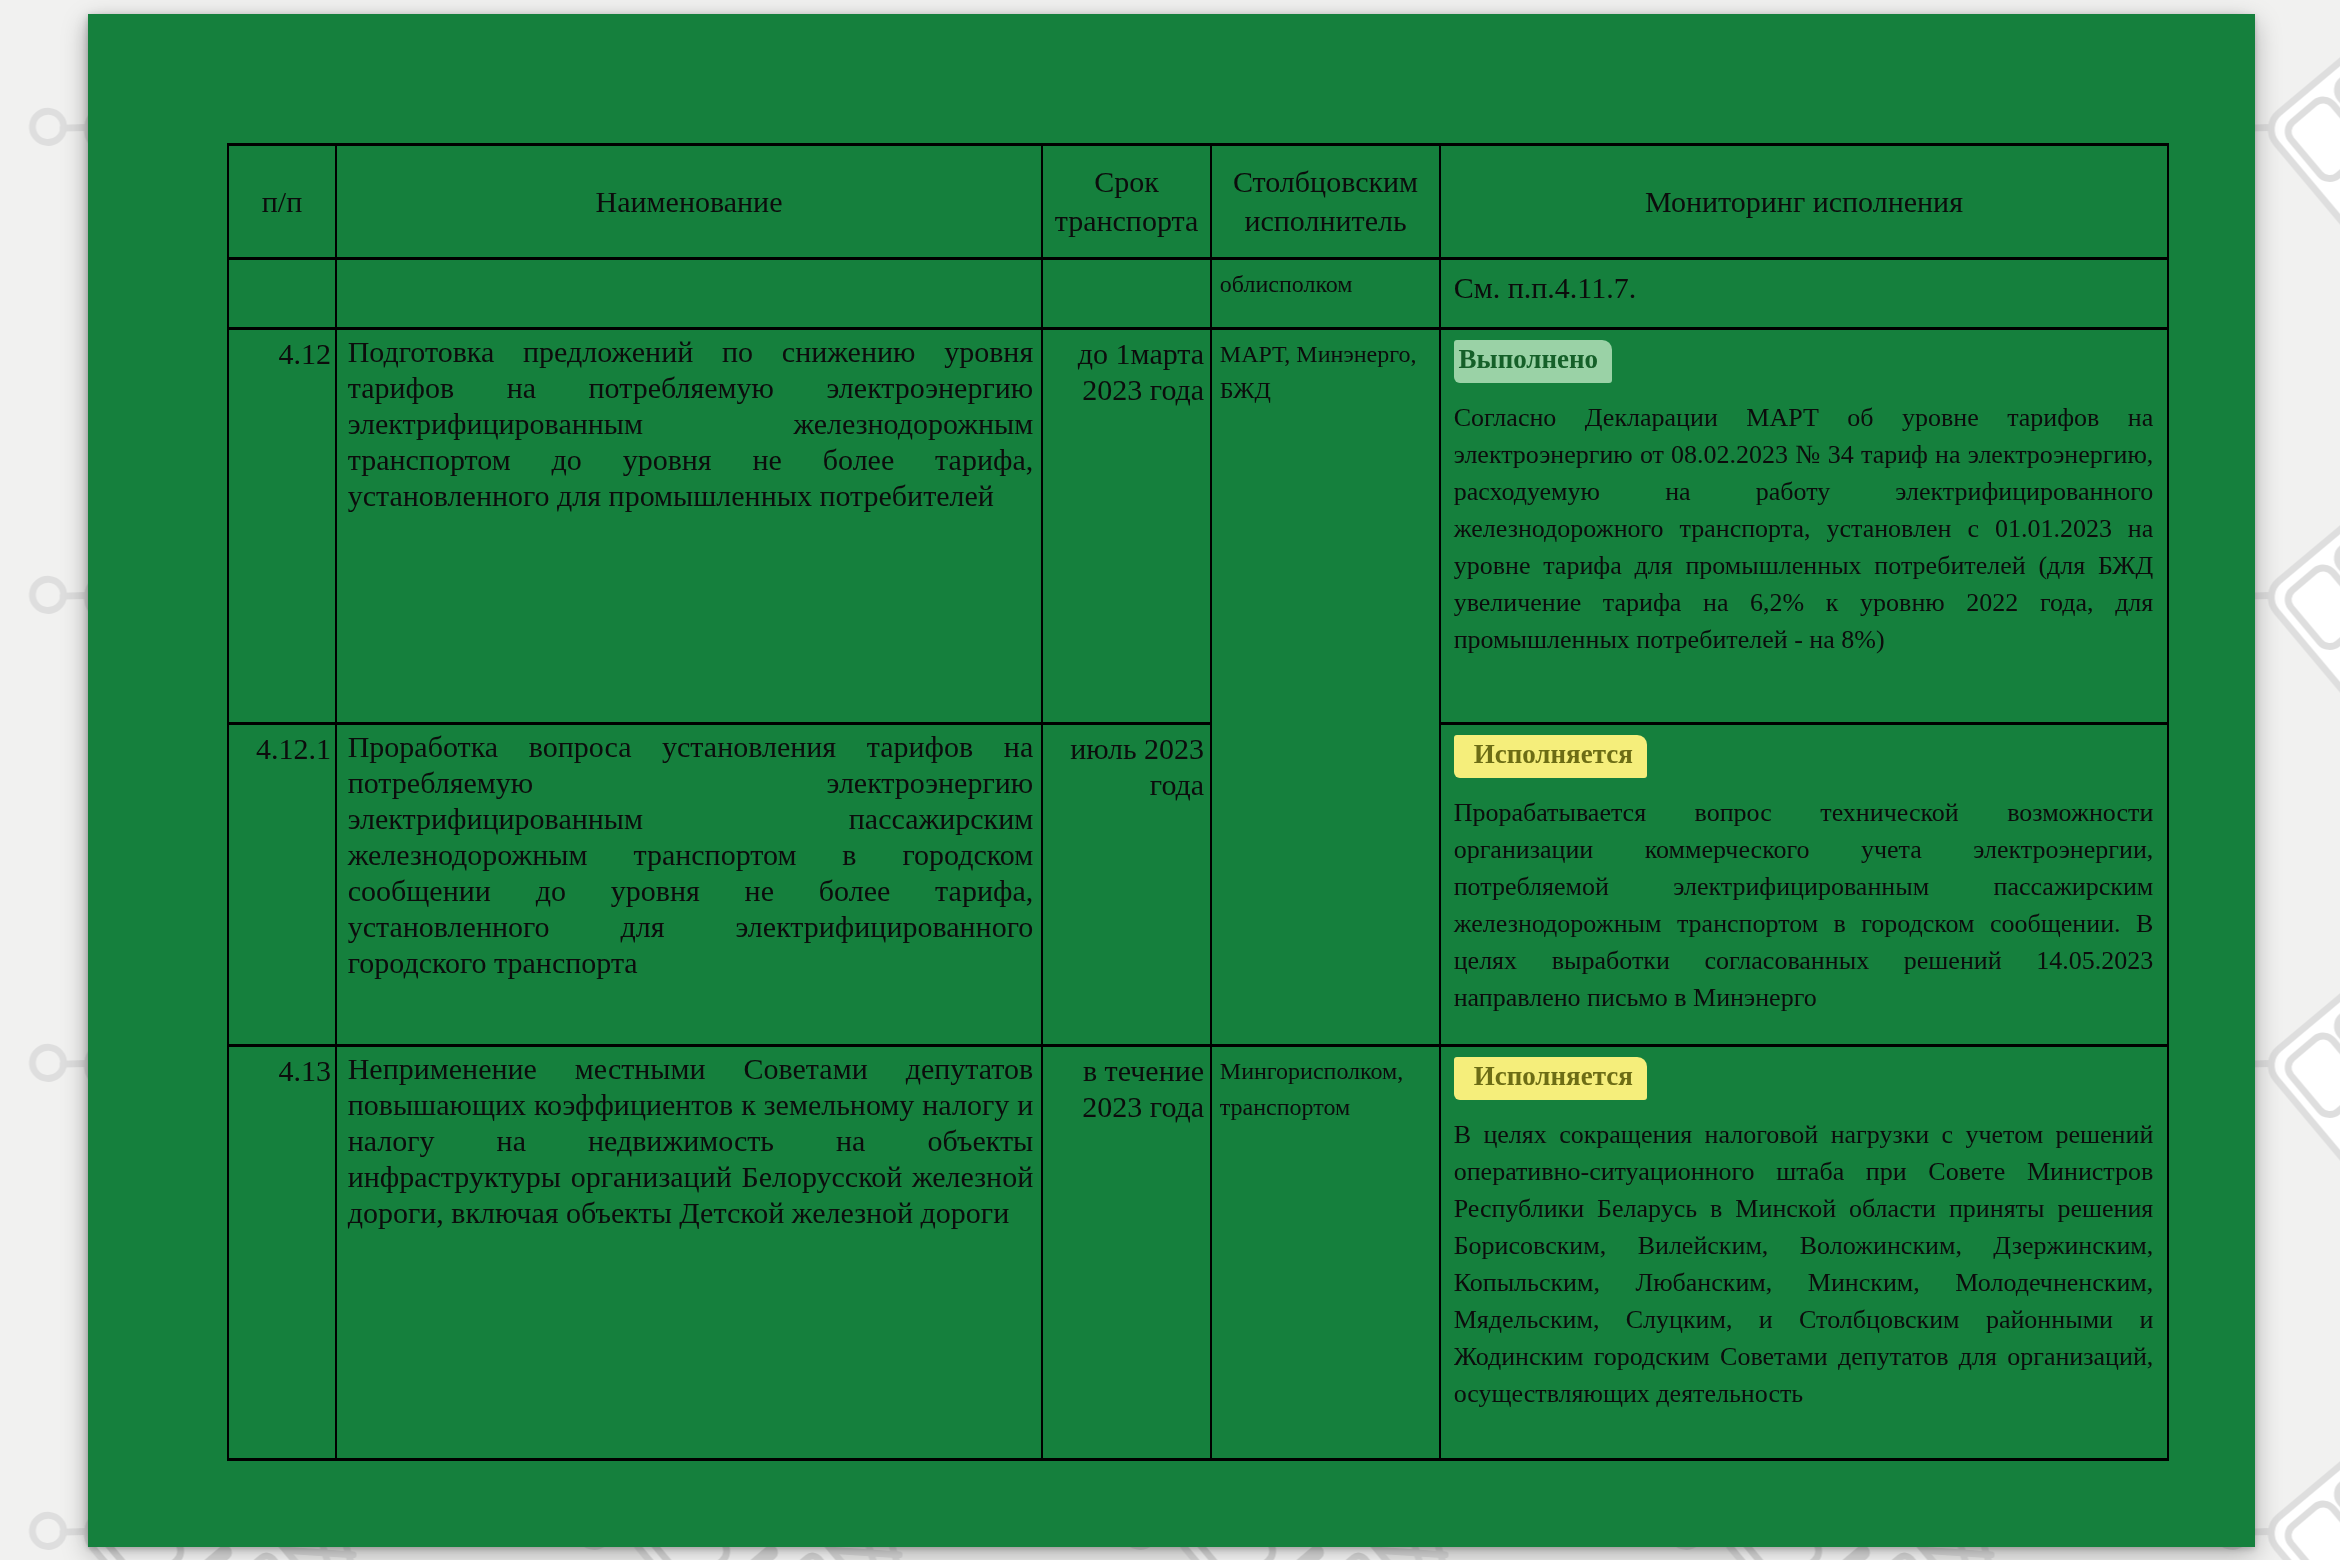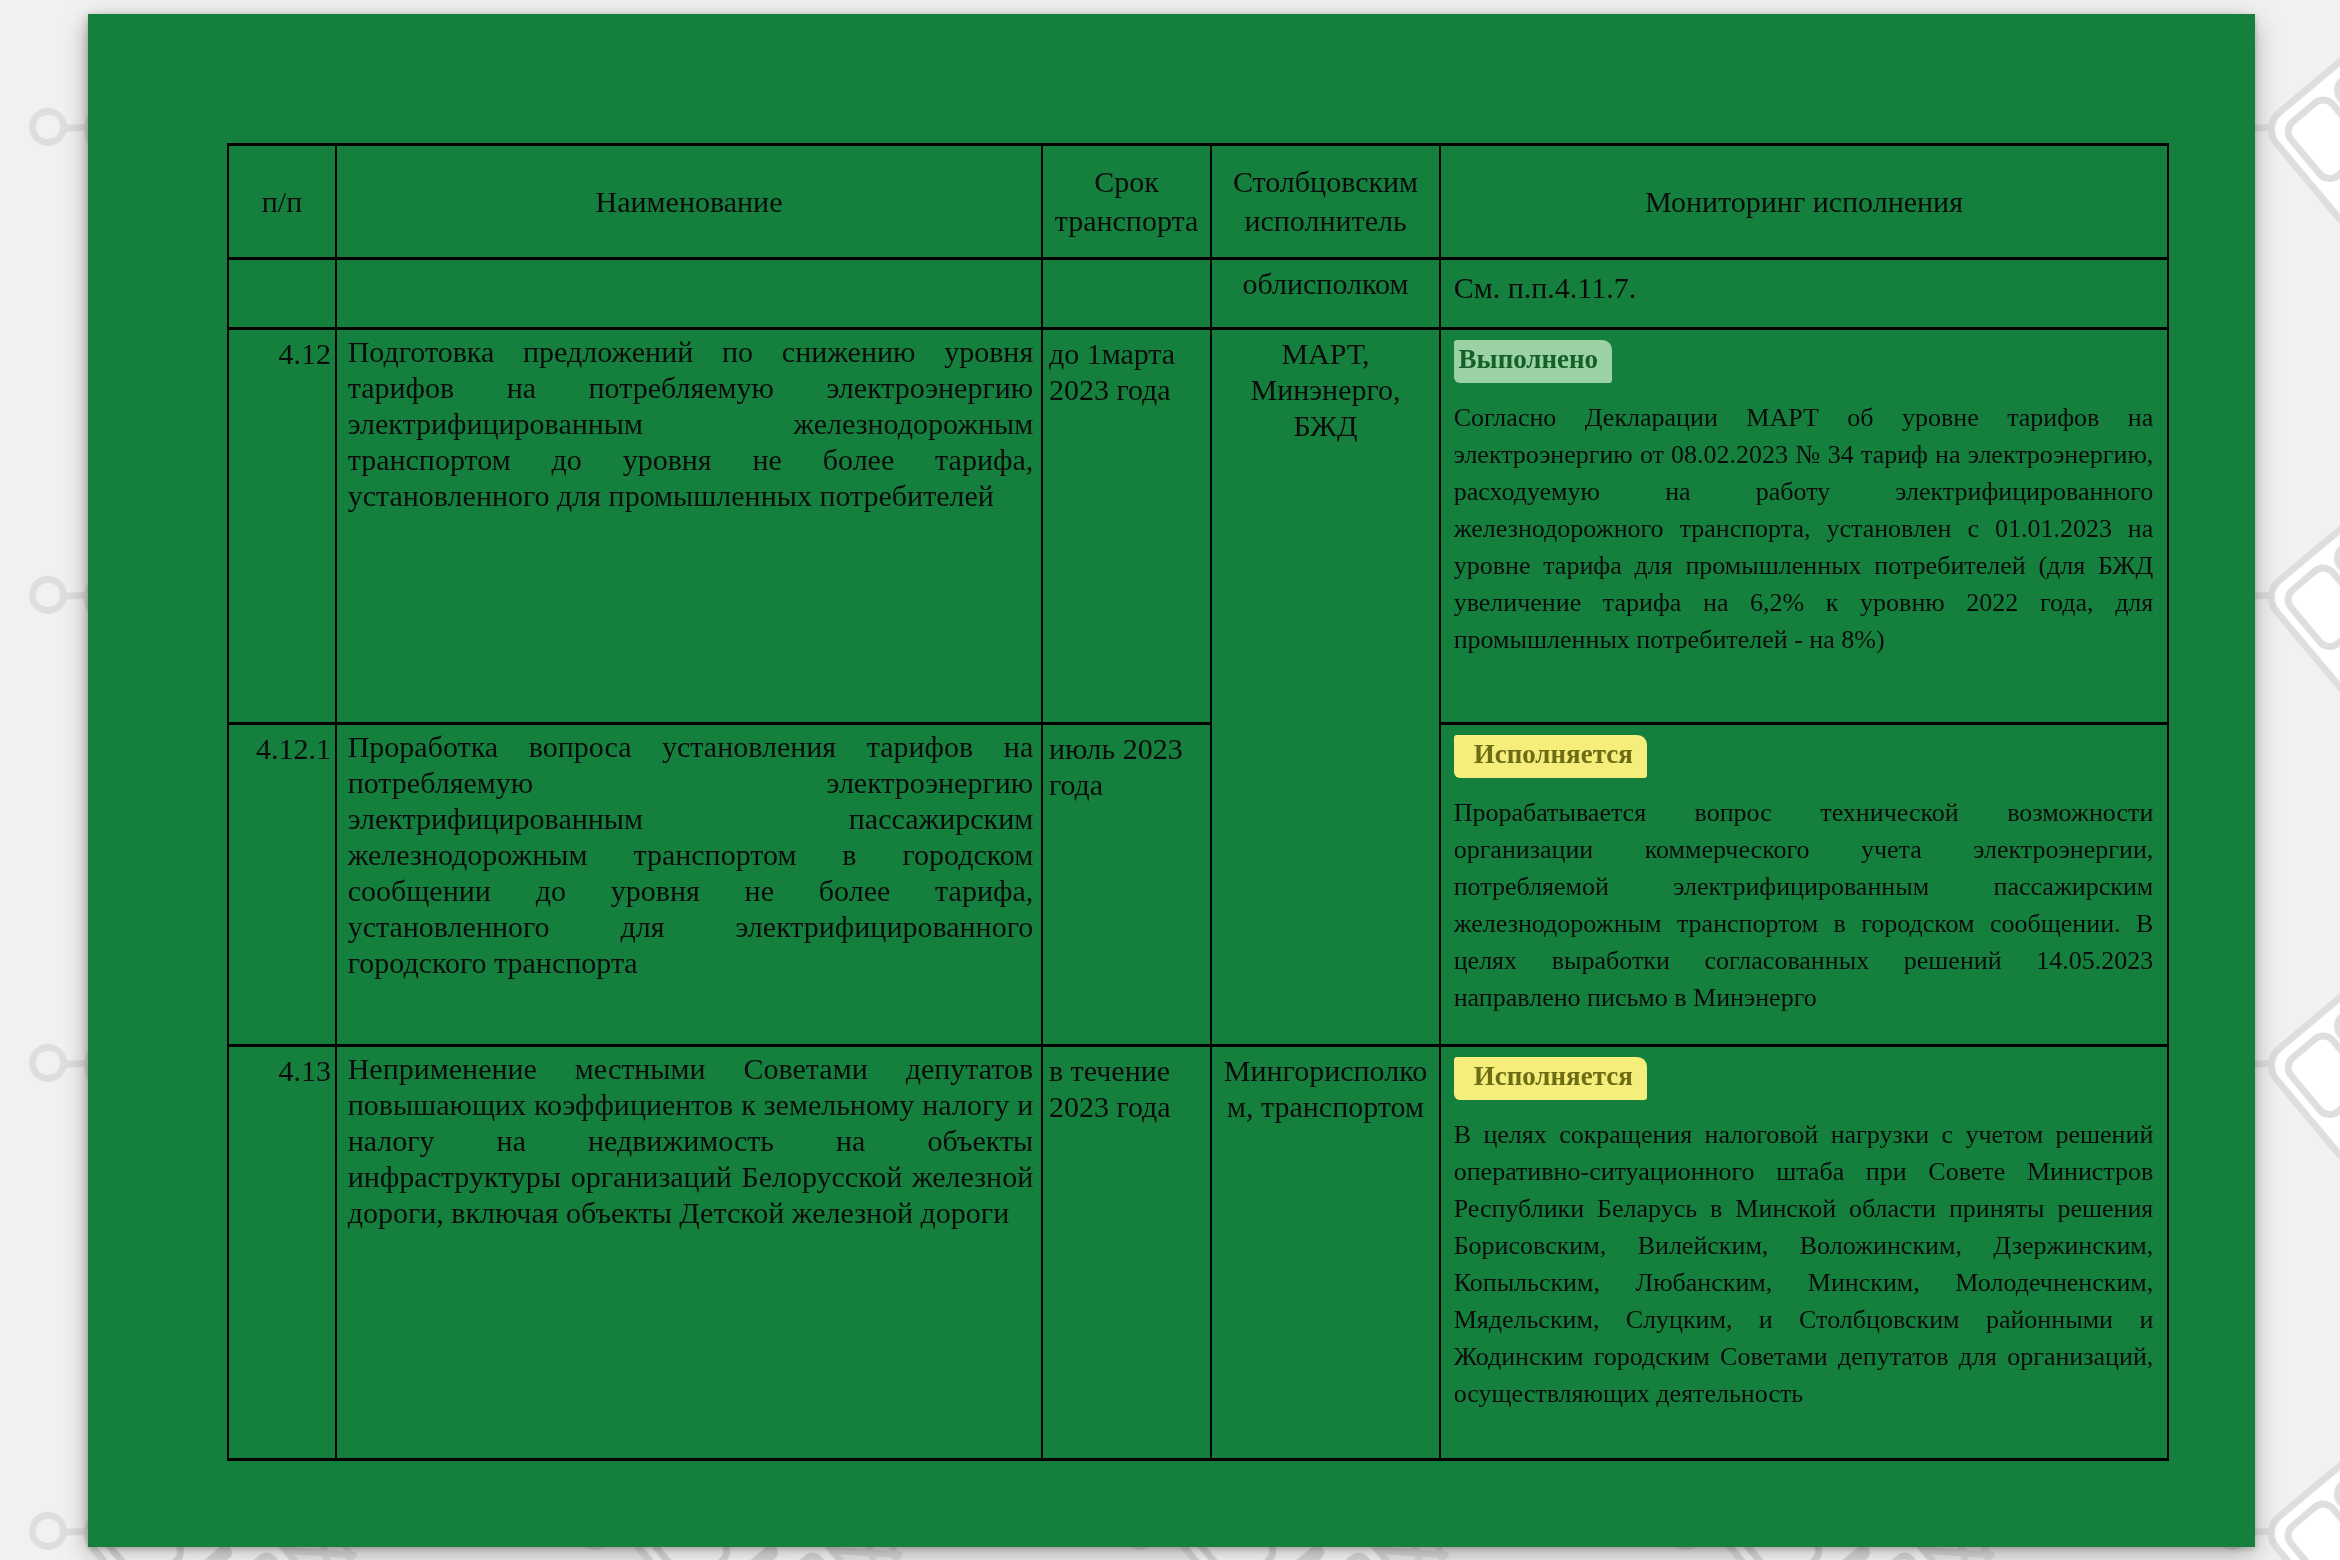--- a/index.html
+++ b/index.html
@@ -40,22 +40,22 @@
   }
   .monitoring thead th {
     font-size: 30px;
     line-height: 39px;
     text-align: center;
     vertical-align: middle;
     padding: 3.9px 5.9px;
   }
   .c-num  { text-align: right; font-size: 30px; line-height: 36px; padding: 6.8px 3.9px 0 3.9px; }
   .c-name { text-align: justify; font-size: 30px; line-height: 36px; padding: 3.9px 7.8px 3.9px 10.7px; }
-  .c-term { text-align: left; font-size: 30px; line-height: 36px; padding: 6.8px 5.9px 0 5.9px; margin-left: 9px; }
-  .c-exec { text-align: center; font-size: 30px; line-height: 36px; padding: 6.8px 7.8px 0 7.8px;
+  .c-term { text-align: right; font-size: 30px; line-height: 36px; padding: 6.8px 5.9px 0 5.9px; margin-left: 9px; }
+  .c-exec { text-align: left; font-size: 24px; line-height: 36px; padding: 6.8px 7.8px 0 7.8px;
             overflow-wrap: break-word; }
   .c-mon  { padding: 9.8px 13.7px 5.9px 12.7px; font-size: 30px; line-height: 37px; }
   .c-mon .mon-text {
     font-size: 26px; line-height: 37px;
     text-align: justify;
     margin: 15.6px 0 0 0;
   }
   .v-mid { vertical-align: middle; }
   .hl {
     display: inline-block;

